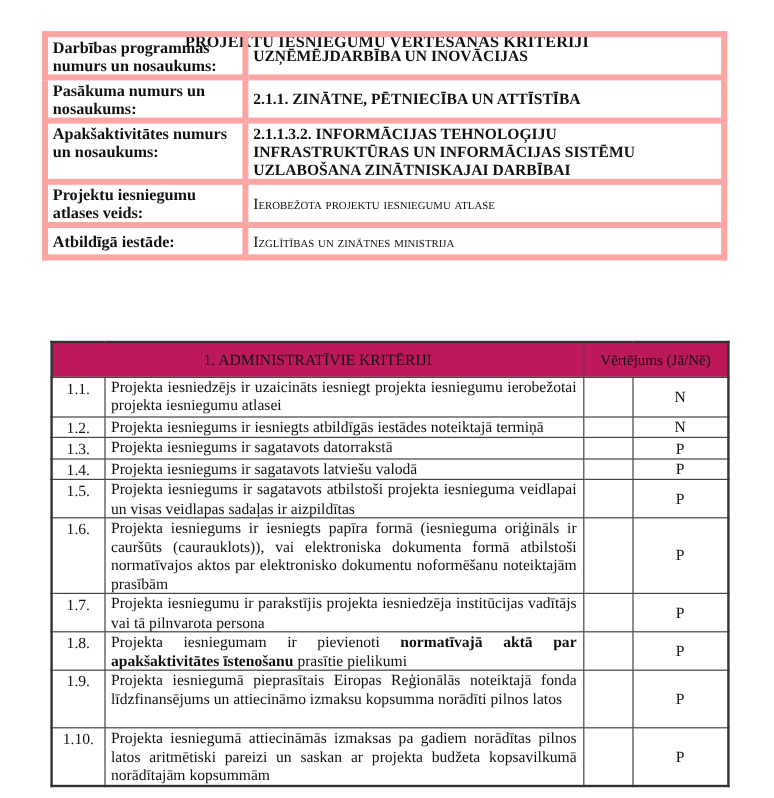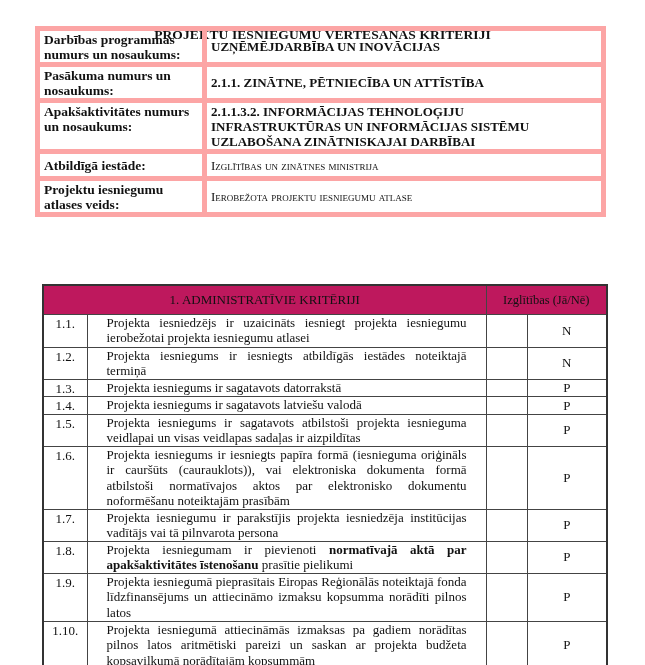--- a/index.html
+++ b/index.html
@@ -24,21 +24,21 @@
     #info-table td.value { font-weight: bold; font-size: 13px; }
     #info-table td.value.smallcaps { font-weight: normal; font-variant: small-caps; font-size: 13px; }
 
     
     #criteria-table { left: 42px; top: 284px; width: 564px; border: 2px solid #333; }
     #criteria-table td, #criteria-table th { border: 1px solid #444; font-size: 13px; line-height: 15.5px; }
     #criteria-table th { background: #be185d; font-weight: normal; }
     #criteria-table th.section { text-align: center; font-size: 13px; }
     #criteria-table th.score-head { text-align: center; font-size: 12.5px; line-height: 14px; }
     #criteria-table td.num { width: 36px; text-align: center; vertical-align: top; padding-top: 1px; }
-    #criteria-table td.text { text-align: justify; text-align-last: left; vertical-align: top; padding: 0 19px; margin-left: 36px; }
+    #criteria-table td.text { text-align: justify; text-align-last: left; vertical-align: top; padding: 0 5px; margin-left: 36px; }
     #criteria-table td.empty { width: 33px; }
     #criteria-table td.score { width: 72px; text-align: center; }
     .b { font-weight: bold; }
   </style>
 </head>
 <body>
 
 <div class="doc-title">PROJEKTU IESNIEGUMU VĒRTĒŠANAS KRITĒRIJI</div>
 
 <table id="info-table">
@@ -52,42 +52,42 @@
     <td class="value">UZŅĒMĒJDARBĪBA UN INOVĀCIJAS</td>
   </tr>
   <tr style="height:32px">
     <td class="label">Pasākuma numurs un nosaukums:</td>
     <td class="value">2.1.1. ZINĀTNE, PĒTNIECĪBA UN ATTĪSTĪBA</td>
   </tr>
   <tr style="height:45px">
     <td class="label" style="width:110px">Apakšaktivitātes numurs un nosaukums:</td>
     <td class="value" style="vertical-align:top;padding-top:1px">2.1.1.3.2. INFORMĀCIJAS TEHNOLOĢIJU INFRASTRUKTŪRAS UN INFORMĀCIJAS SISTĒMU UZLABOŠANA ZINĀTNISKAJAI DARBĪBAI</td>
   </tr>
+  <tr style="height:32px">
+    <td class="label">Projektu iesniegumu atlases veids:</td>
+    <td class="value smallcaps">Ierobežota projektu iesniegumu atlase</td>
+  </tr>
   <tr style="height:27px">
     <td class="label" style="vertical-align:middle">Atbildīgā iestāde:</td>
     <td class="value smallcaps">Izglītības un zinātnes ministrija</td>
-  </tr>
-  <tr style="height:32px">
-    <td class="label">Projektu iesniegumu atlases veids:</td>
-    <td class="value smallcaps">Ierobežota projektu iesniegumu atlase</td>
   </tr>
 </tbody>
   </table>
 
 <table id="criteria-table">
   <colgroup>
     <col style="width:44px">
     <col style="width:399px">
     <col style="width:41px">
     <col style="width:80px">
   </colgroup>
   <tbody>
       <tr style="height:29px">
     <th class="section" colspan="2">1. ADMINISTRATĪVIE KRITĒRIJI</th>
-    <th class="score-head" colspan="2">Izglītības (Jā/Nē)</th>
+    <th class="score-head" colspan="2">Vērtējums (Jā/Nē)</th>
   </tr>
   <tr style="height:33px">
     <td class="num">1.1.</td>
     <td class="text">Projekta iesniedzējs ir uzaicināts iesniegt projekta iesniegumu ierobežotai projekta iesniegumu atlasei</td>
     <td class="empty"></td>
     <td class="score">N</td>
   </tr>
   <tr style="height:16px">
     <td class="num">1.2.</td>
     <td class="text">Projekta iesniegums ir iesniegts atbildīgās iestādes noteiktajā termiņā</td>

